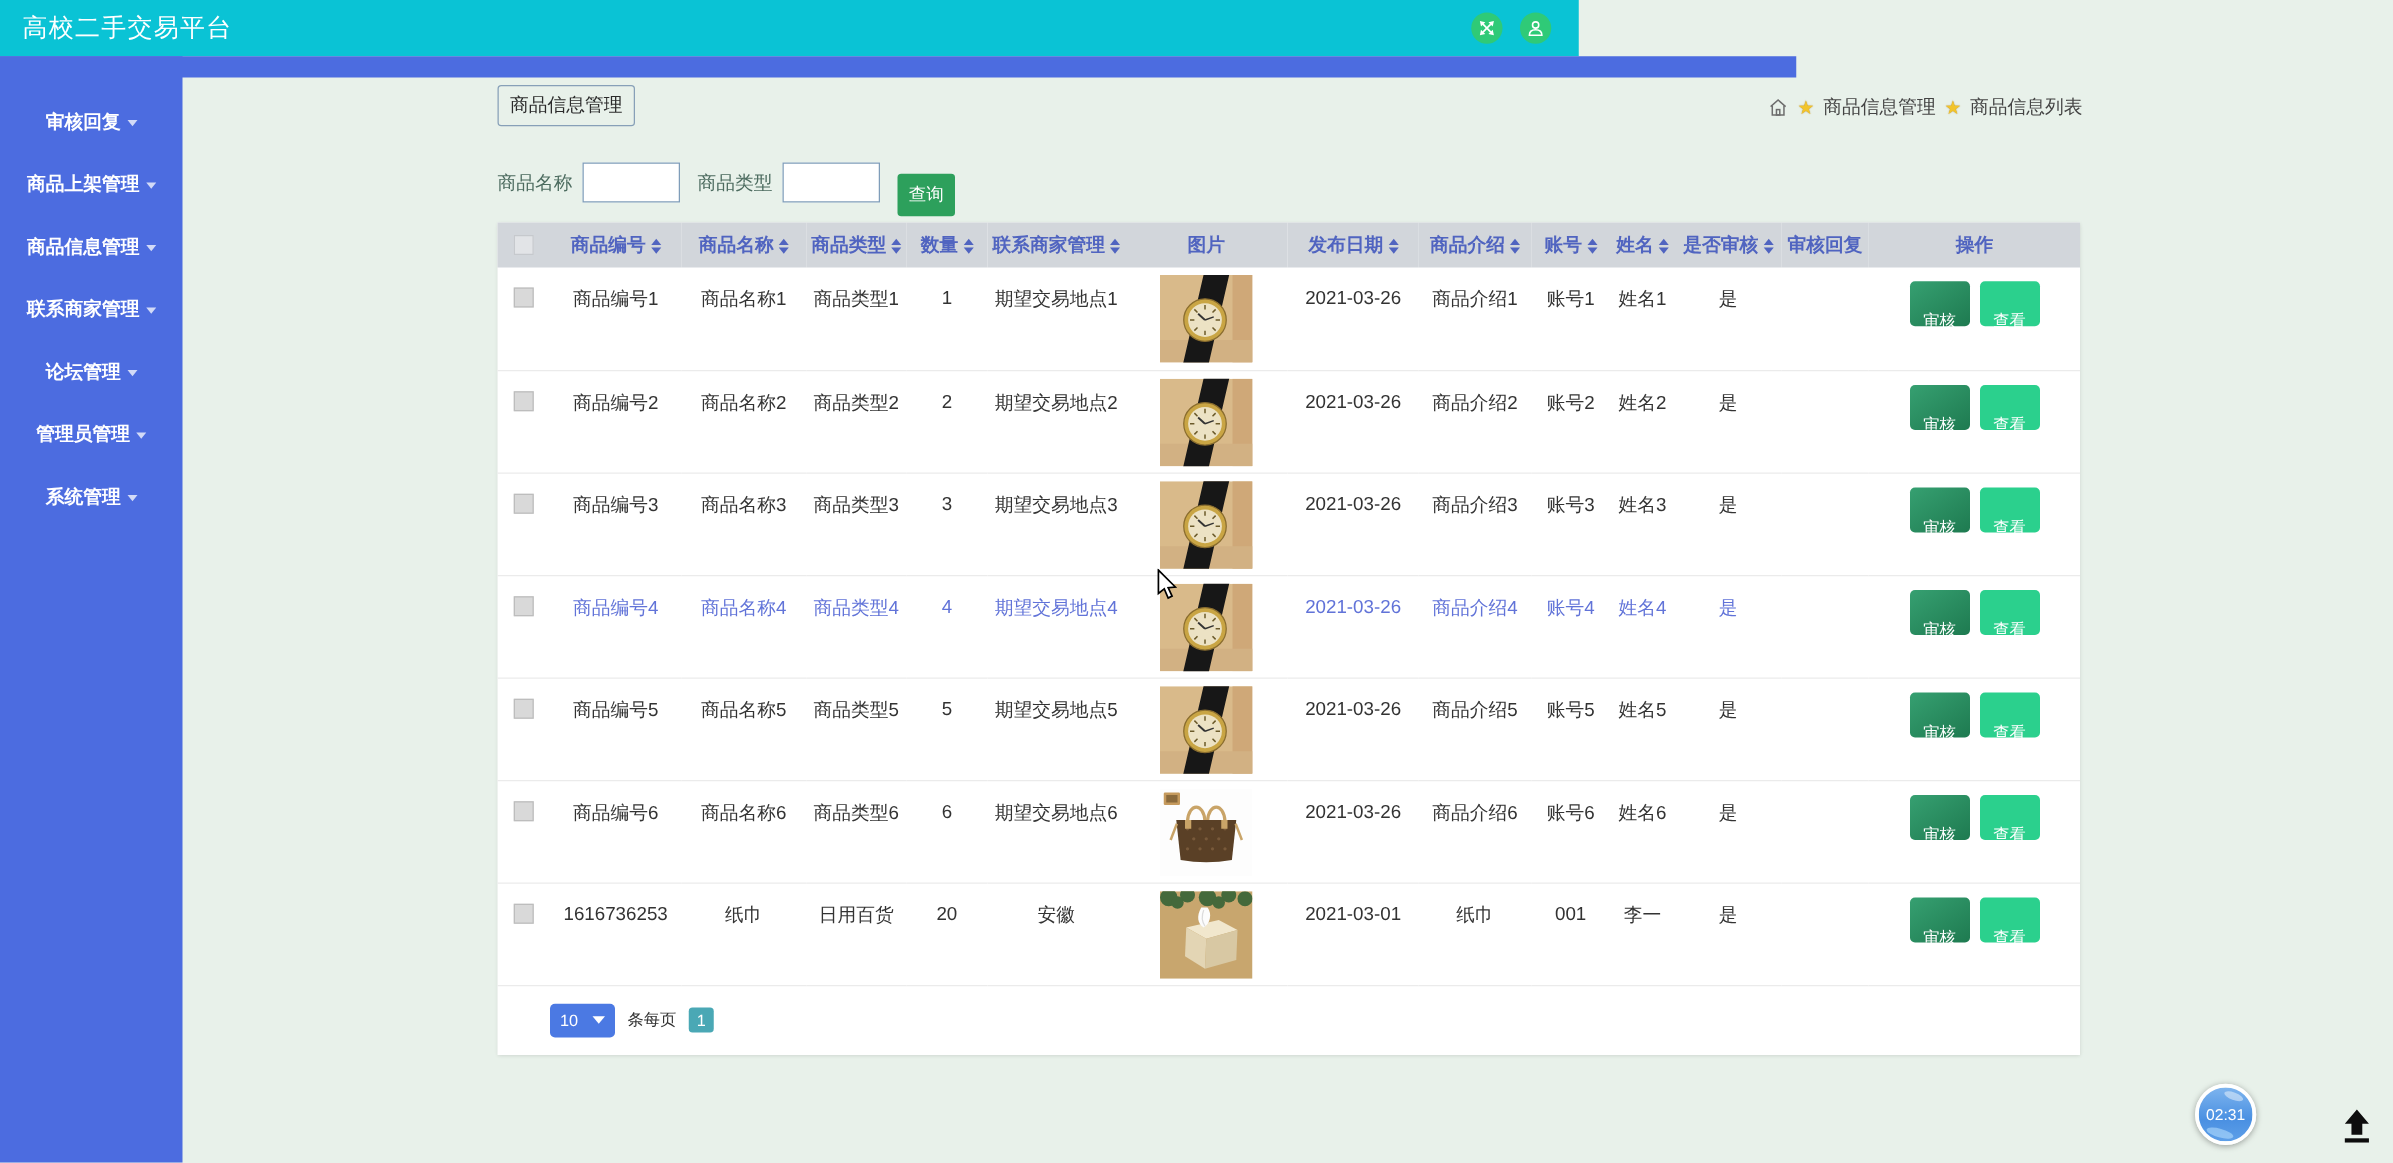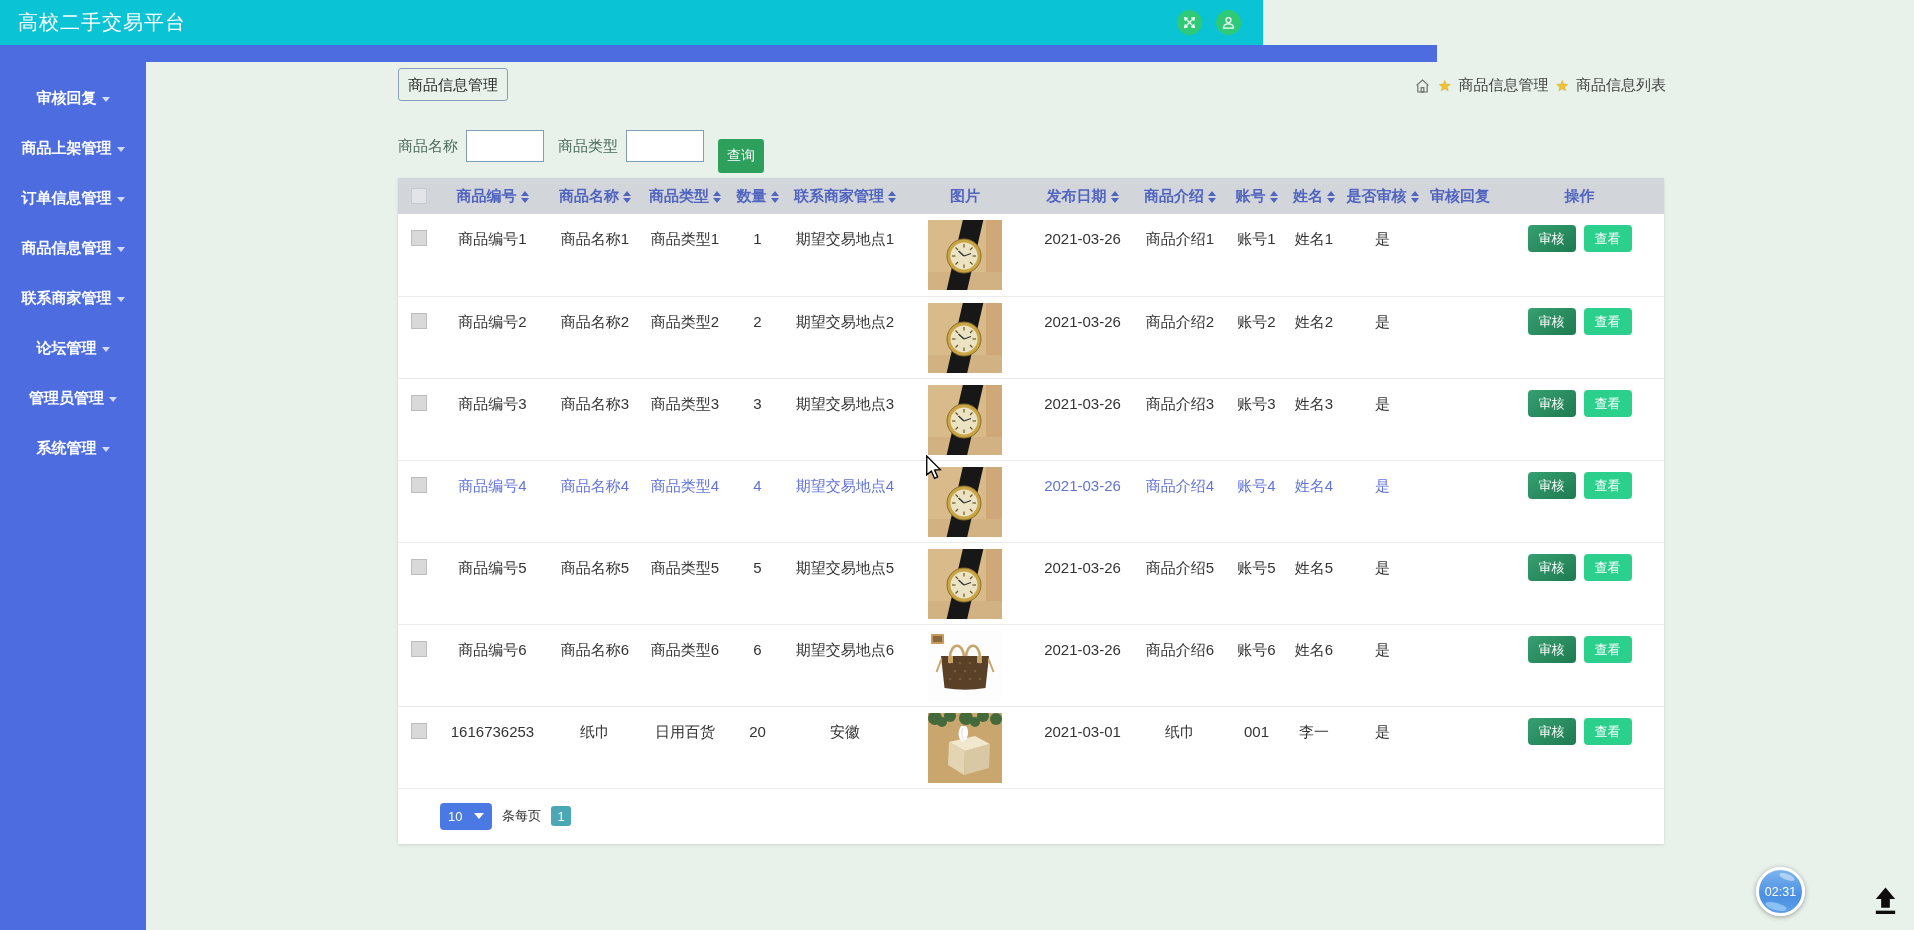--- a/index.html
+++ b/index.html
@@ -39,21 +39,21 @@
   .grid tr.hl td{color:#6173d8;}
   .grid td.img-cell{padding-top:6px;}
   .grid td.action-cell{padding-top:11px;}
   .sort{display:inline-flex;flex-direction:column;gap:2px;margin-left:4px;vertical-align:middle;}
   .sort i{display:block;width:0;height:0;border-left:4px solid transparent;border-right:4px solid transparent;}
   .sort i.up{border-bottom:5px solid #5064c0;}
   .sort i.down{border-top:5px solid #5064c0;}
   .cb{width:14px;height:14px;background:#d9d9d9;border:1px solid #bdbdbd;margin:0 auto;cursor:pointer;}
   th .cb{background:#e2e4e7;border-color:#c6c9cd;}
   .photo{width:74px;height:70px;display:block;margin:0 auto;background:#fff;}
-  .btn{display:inline-block;min-width:48px;height:27px;line-height:27px;border-radius:4px;color:#fff;font-size:13px;text-align:center;margin:0 4px;cursor:pointer;border:none;font-family:inherit;padding:0 6px;box-sizing:border-box;}
+  .btn{display:inline-block;min-width:48px;height:27px;line-height:27px;border-radius:4px;color:#fff;font-size:13px;text-align:center;margin:0 4px;cursor:pointer;border:none;font-family:inherit;padding:18px 6px;box-sizing:border-box;}
   .btn-audit{background:linear-gradient(145deg,#36a071,var(--audit-green,#1e7a50));}
   .btn-view{background:var(--view-green,#2bd08d);}
   
   .pager{display:flex;align-items:center;margin:14px 0 2px 6px;font-size:13px;color:#333;}
   .page-select{width:52px;height:27px;background:var(--select-blue,#4b79e3);color:#fff;border-radius:4px;display:flex;align-items:center;justify-content:space-between;padding:0 8px;box-sizing:border-box;cursor:pointer;margin-left:36px;}
   .page-select .chev{width:0;height:0;border-left:5px solid transparent;border-right:5px solid transparent;border-top:6px solid #fff;}
   .page-label{margin:0 10px 0 10px;}
   .page-num{width:20px;height:20px;background:var(--page-teal,#4aa8b5);color:#fff;border-radius:3px;display:flex;align-items:center;justify-content:center;font-size:13px;cursor:pointer;}
   
   .clock{position:absolute;left:1756px;top:867px;width:49px;height:49px;border-radius:50%;
@@ -87,21 +87,20 @@
         <path d="M4 21 c0-5 4-7 8-7 s8 2 8 7 Z"></path>
       </svg>
     </div>
   </div>
 </header>
 <div class="bluebar"></div>
 
 <nav class="sidebar" id="sidebar">
     <div class="side-item"><span>审核回复</span><span class="caret"></span></div>
     <div class="side-item"><span>商品上架管理</span><span class="caret"></span></div>
-    <div class="side-item"><span>订单信息管理</span><span class="caret"></span></div>
     <div class="side-item"><span>商品信息管理</span><span class="caret"></span></div>
     <div class="side-item"><span>联系商家管理</span><span class="caret"></span></div>
     <div class="side-item"><span>论坛管理</span><span class="caret"></span></div>
     <div class="side-item"><span>管理员管理</span><span class="caret"></span></div>
     <div class="side-item"><span>系统管理</span><span class="caret"></span></div>
   </nav>
 
 <div class="breadcrumb" id="breadcrumb">
   <svg width="17" height="16" viewBox="0 0 24 24" fill="none" stroke="#6d6d6d" stroke-width="1.8">
     <path d="M3 11 L12 3 L21 11"></path>

